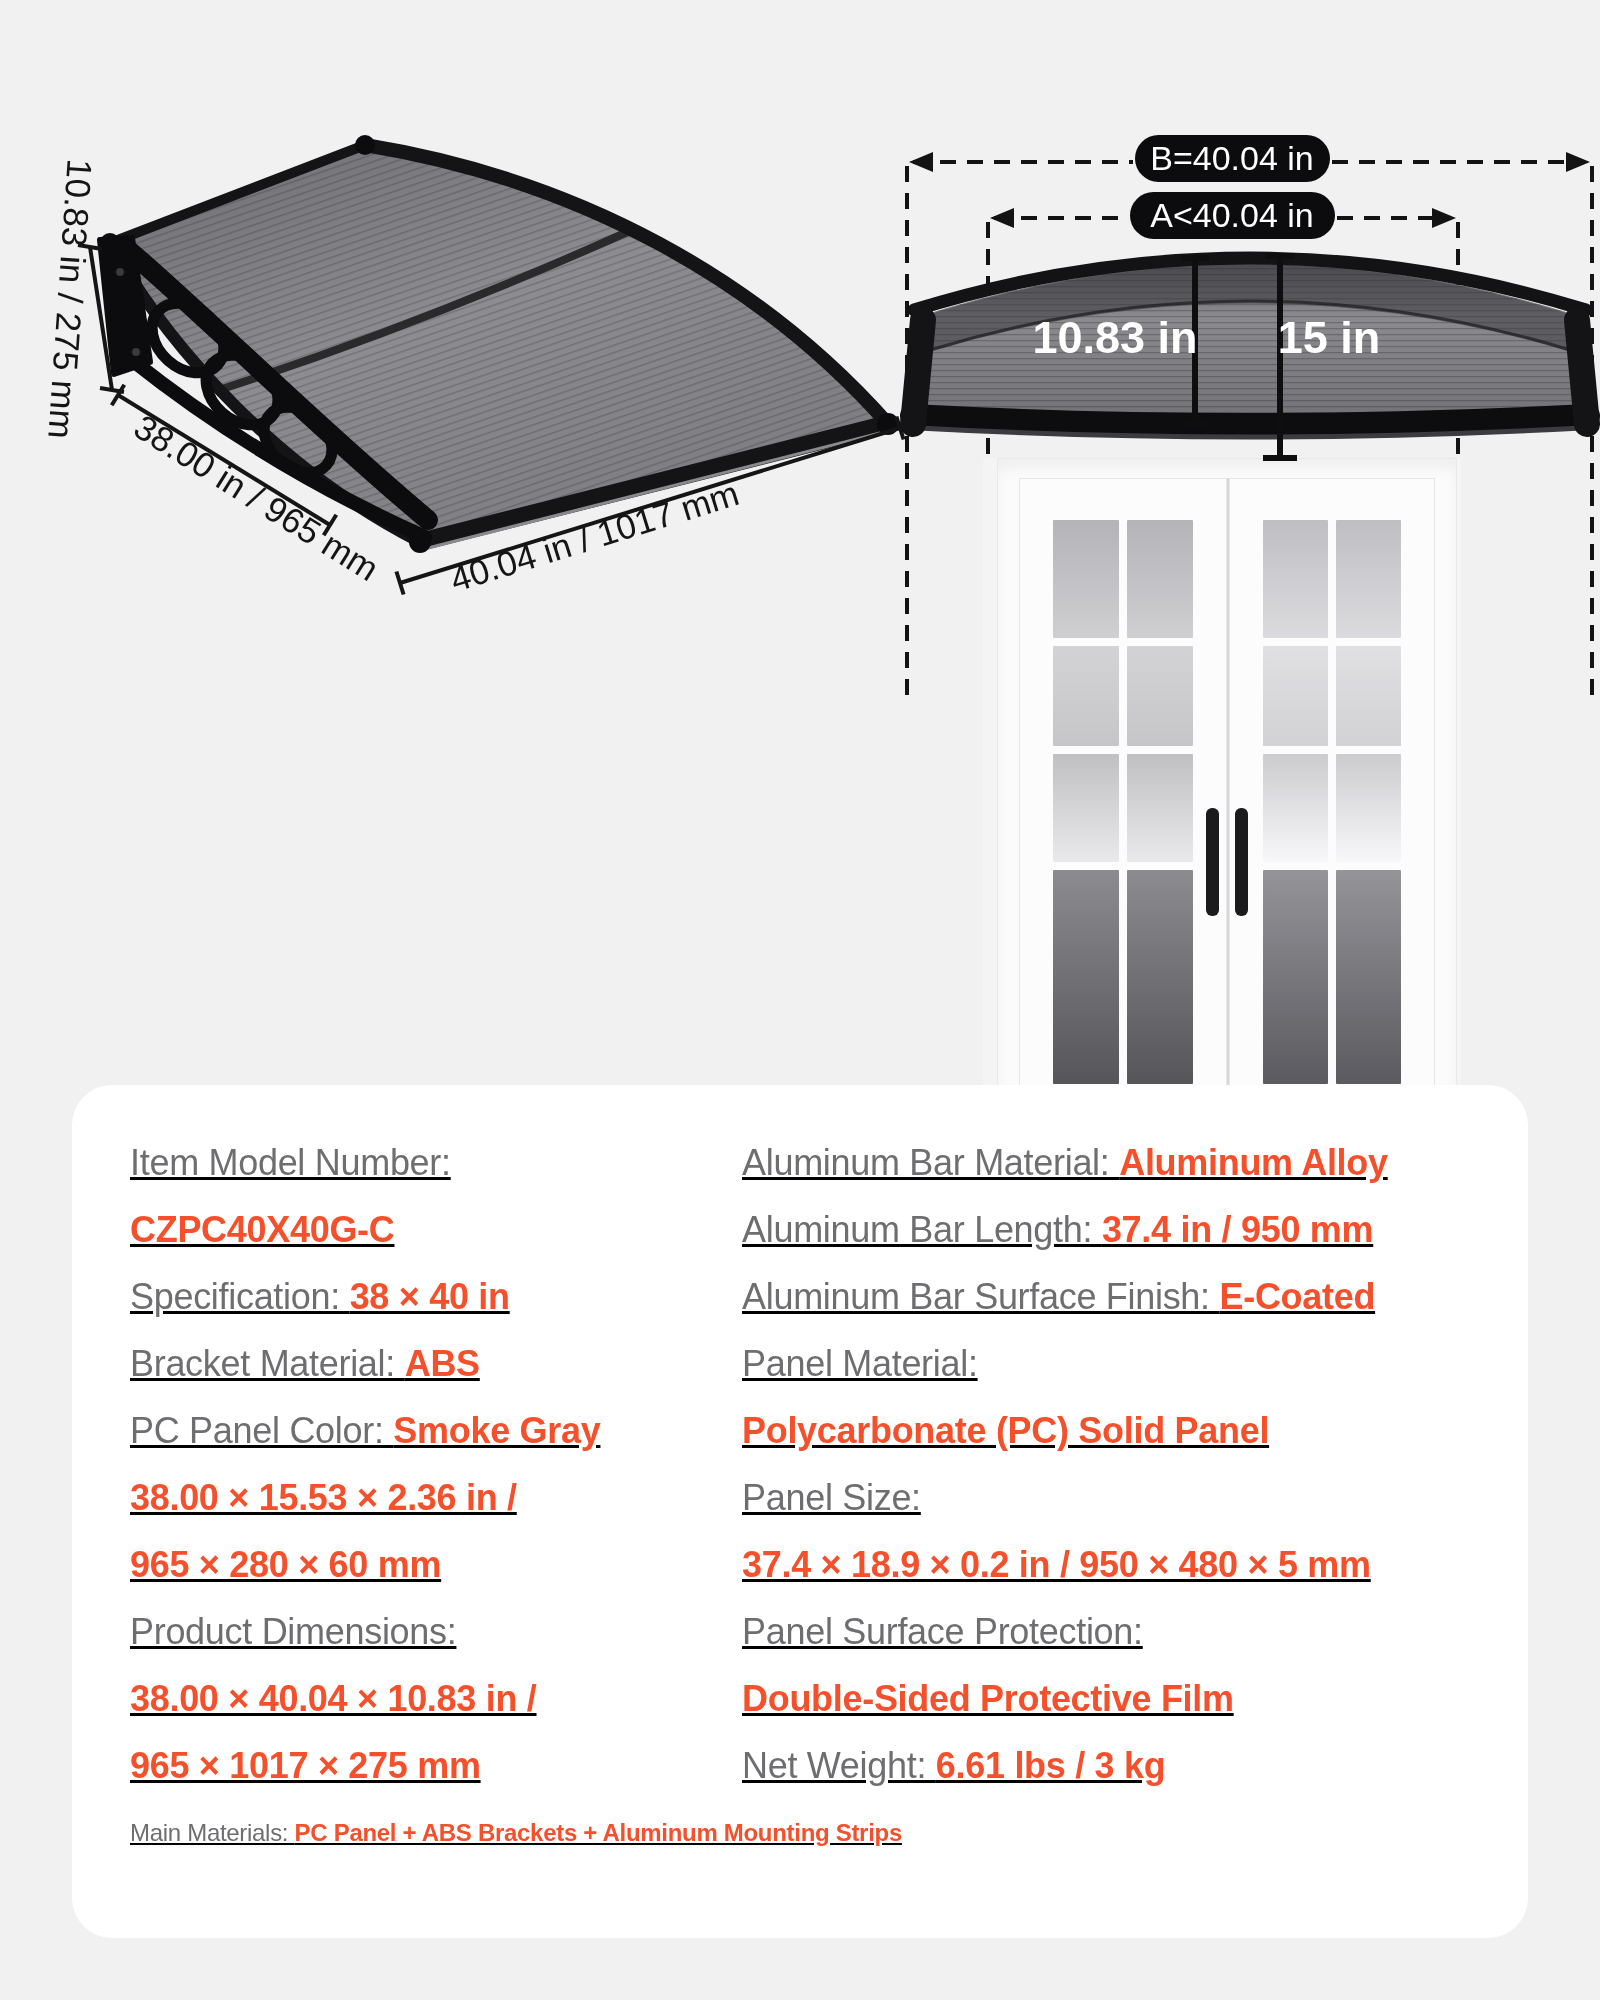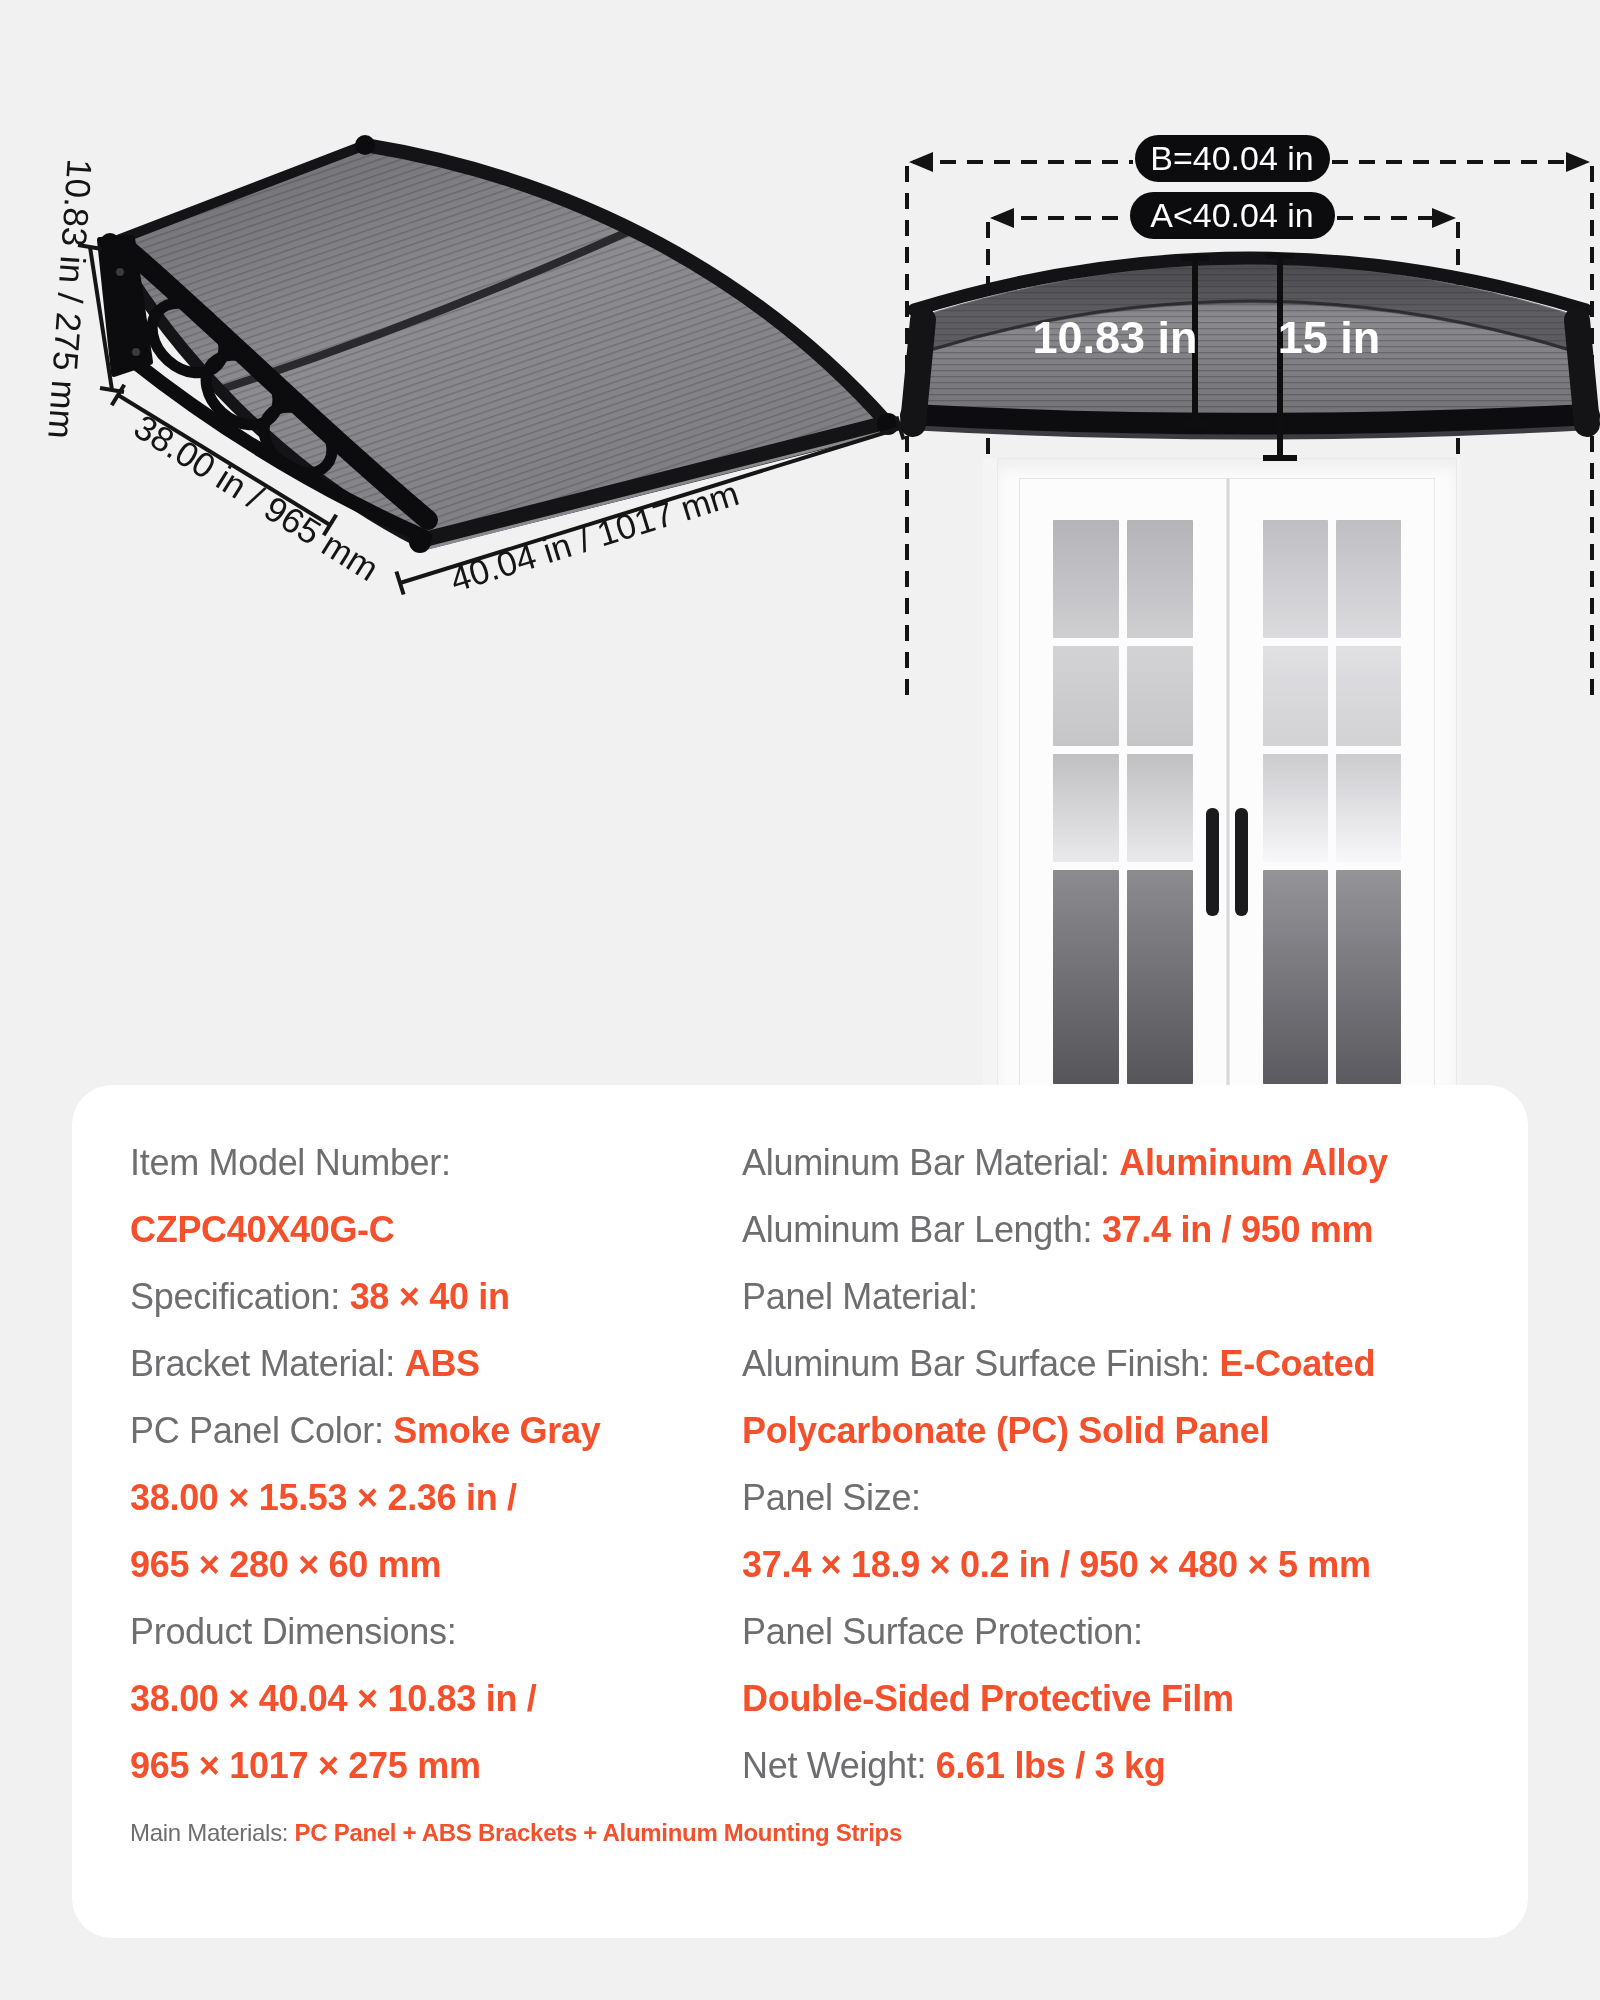--- a/index.html
+++ b/index.html
@@ -29,21 +29,21 @@
   .door-leaf .pane:nth-child(3),.door-leaf .pane:nth-child(4){background:linear-gradient(180deg,#d3d3d5,#c6c6c9);}
   .door-leaf .pane:nth-child(5),.door-leaf .pane:nth-child(6){background:linear-gradient(180deg,#c0c0c3,#e9e9eb);}
   .door-leaf .pane:nth-child(7),.door-leaf .pane:nth-child(8){background:linear-gradient(180deg,#8c8c90,#55555a);}
   .leaf-right .pane{filter:brightness(1.06);}
   .door-center-line{position:absolute;left:244px;top:20px;bottom:0;width:2px;background:#d8d8da;}
   .door-handle{position:absolute;width:13px;height:108px;top:350px;background:#1b1b1d;border-radius:6px;}
   .handle-left{left:223px;}
   .handle-right{left:252px;}
 
   
-  .spec-card{position:absolute;left:72px;top:1085px;width:1456px;height:853px;background:#ffffff;border-radius:40px;box-sizing:border-box;padding:44px 56px 0 58px;}
+  .spec-card{position:absolute;left:72px;top:1085px;width:1456px;height:853px;background:#ffffff;border-radius:40px;box-sizing:border-box;padding:44px 56px 0 58px;text-decoration:underline;}
   .spec-columns{display:flex;}
   .spec-col{display:flex;flex-direction:column;}
   .spec-col-left{width:612px;flex:none;}
   .spec-col-right{flex:1;}
   .spec-line{font-size:36px;line-height:67px;white-space:nowrap;letter-spacing:-0.3px;}
   .spec-label{color:#6e6e71;}
   .spec-value{color:#f4502b;font-weight:700;}
   .spec-footer{font-size:24px;line-height:67px;white-space:nowrap;letter-spacing:-0.3px;}
 
   
@@ -228,22 +228,22 @@
           <div class="spec-line"><span class="spec-label">PC Panel Color: </span><span class="spec-value">Smoke Gray</span></div>
           <div class="spec-line"><span class="spec-label"></span><span class="spec-value">38.00 × 15.53 × 2.36 in /</span></div>
           <div class="spec-line"><span class="spec-label"></span><span class="spec-value">965 × 280 × 60 mm</span></div>
           <div class="spec-line"><span class="spec-label">Product Dimensions:</span><span class="spec-value"></span></div>
           <div class="spec-line"><span class="spec-label"></span><span class="spec-value">38.00 × 40.04 × 10.83 in /</span></div>
           <div class="spec-line"><span class="spec-label"></span><span class="spec-value">965 × 1017 × 275 mm</span></div>
         </div>
       <div class="spec-col spec-col-right" id="spec-col-right">
           <div class="spec-line"><span class="spec-label">Aluminum Bar Material: </span><span class="spec-value">Aluminum Alloy</span></div>
           <div class="spec-line"><span class="spec-label">Aluminum Bar Length: </span><span class="spec-value">37.4 in / 950 mm</span></div>
+          <div class="spec-line"><span class="spec-label">Aluminum Bar Surface Finish: </span><span class="spec-value">E-Coated</span></div>
           <div class="spec-line"><span class="spec-label">Panel Material:</span><span class="spec-value"></span></div>
-          <div class="spec-line"><span class="spec-label">Aluminum Bar Surface Finish: </span><span class="spec-value">E-Coated</span></div>
           <div class="spec-line"><span class="spec-label"></span><span class="spec-value">Polycarbonate (PC) Solid Panel</span></div>
           <div class="spec-line"><span class="spec-label">Panel Size:</span><span class="spec-value"></span></div>
           <div class="spec-line"><span class="spec-label"></span><span class="spec-value">37.4 × 18.9 × 0.2 in / 950 × 480 × 5 mm</span></div>
           <div class="spec-line"><span class="spec-label">Panel Surface Protection:</span><span class="spec-value"></span></div>
           <div class="spec-line"><span class="spec-label"></span><span class="spec-value">Double-Sided Protective Film</span></div>
           <div class="spec-line"><span class="spec-label">Net Weight: </span><span class="spec-value">6.61 lbs / 3 kg</span></div>
         </div>
     </div>
     <div class="spec-footer">
       <span class="spec-label">Main Materials: </span><span class="spec-value">PC Panel + ABS Brackets + Aluminum Mounting Strips</span>

